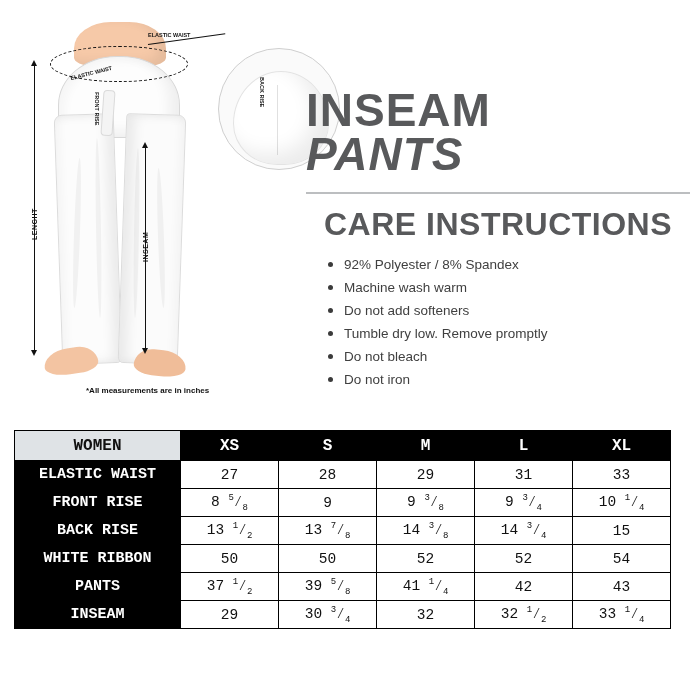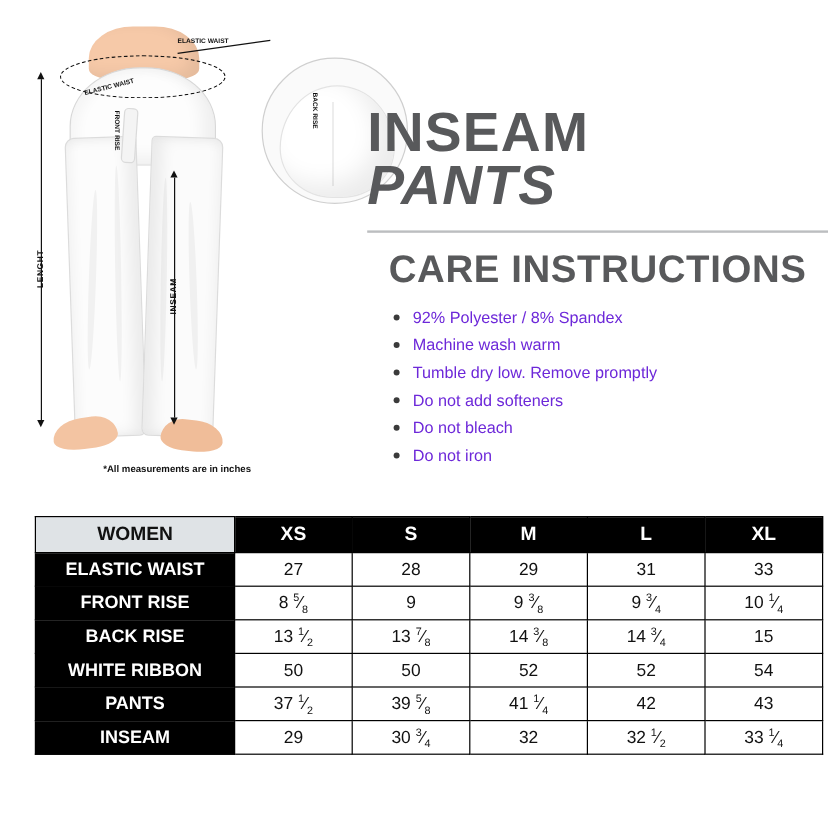--- a/index.html
+++ b/index.html
@@ -120,28 +120,28 @@
     color:#58595b;padding-top:88px;
   }
   .title .l2{display:block;font-style:italic;}
   .rule{height:2px;background:#bcbec0;margin:16px 0 12px 0;width:100%;}
   .care{
     font-size:32px;font-weight:bold;color:#58595b;letter-spacing:.5px;
     text-align:center;margin:0 0 14px 0;
   }
   ul.care-list{list-style:none;margin:0;padding:0 0 0 22px;}
   ul.care-list li{
-    position:relative;font-size:13.5px;color:#6d28d9;margin:0 0 8px 0;padding-left:16px;
+    position:relative;font-size:13.5px;color:#404040;margin:0 0 8px 0;padding-left:16px;
   }
   ul.care-list li:before{
     content:"";position:absolute;left:0;top:5px;width:5px;height:5px;border-radius:50%;background:#3b3b3b;
   }
 
   
-  .tablewrap{position:absolute;left:29px;top:430px;width:656px;}
+  .tablewrap{position:absolute;left:14px;top:430px;width:656px;font-family:Liberation Mono, monospace;}
   table{border-collapse:collapse;width:656px;table-layout:fixed;}
   th,td{
     border:1px solid #000;
     text-align:center;
     font-size:14.5px;
     height:25px;
     background:#ffffff;
     color:#111;
   }
   thead th{
@@ -201,22 +201,22 @@
     <div class="right">
       <h1 class="title">
         <span>INSEAM</span>
         <span class="l2">PANTS</span>
       </h1>
       <div class="rule"></div>
       <div class="care">CARE INSTRUCTIONS</div>
       <ul class="care-list">
         <li>92% Polyester / 8% Spandex</li>
         <li>Machine wash warm</li>
+        <li>Do not add softeners</li>
         <li>Tumble dry low. Remove promptly</li>
-        <li>Do not add softeners</li>
         <li>Do not bleach</li>
         <li>Do not iron</li>
       </ul>
     </div>
   </div>
 
   <div class="tablewrap">
     <table>
       <colgroup>
         <col class="c0">

